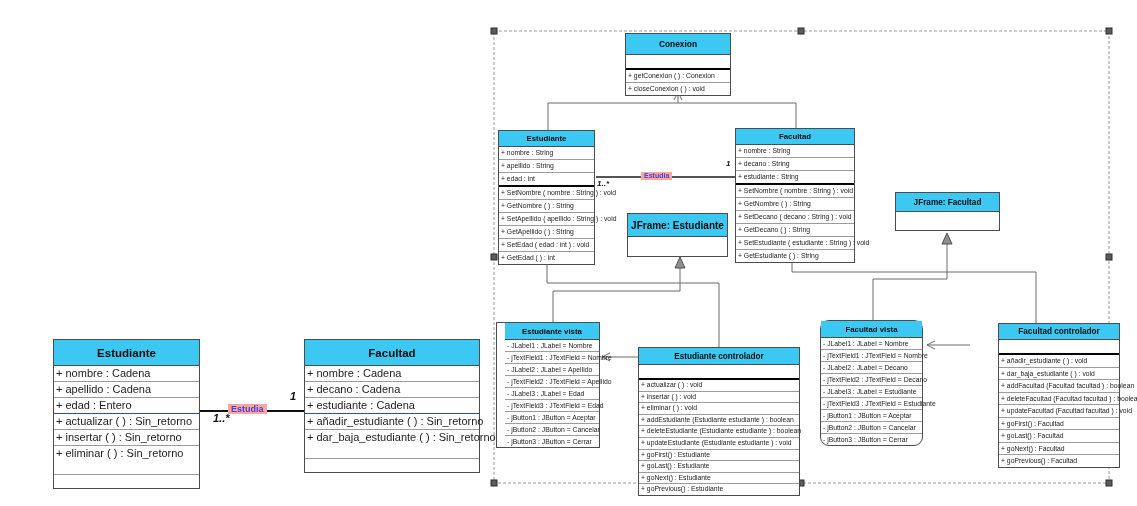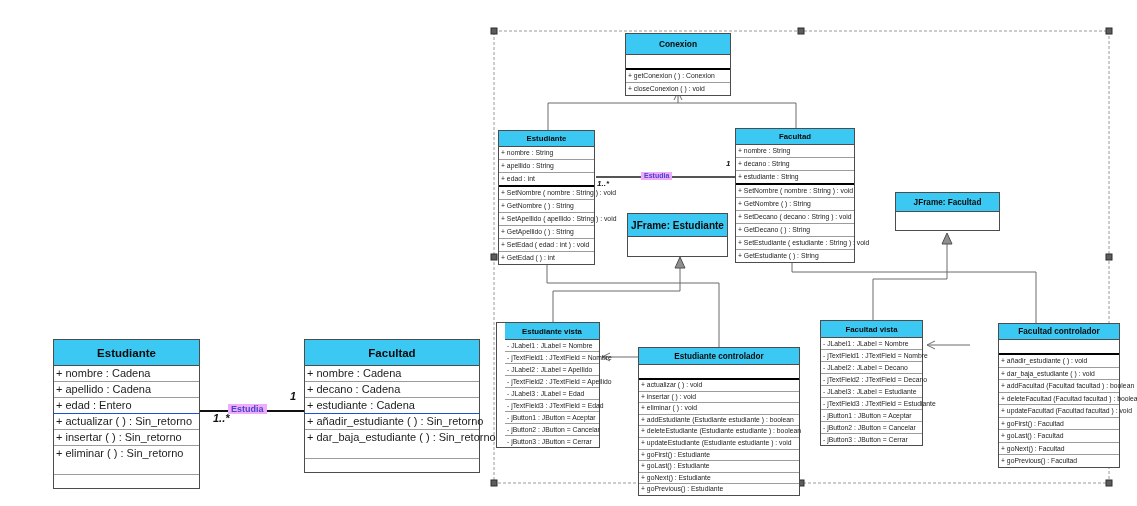--- a/index.html
+++ b/index.html
@@ -24,21 +24,21 @@
   .lg .row{height:15px;line-height:15px;font-size:11px;}
   .lg .sec.methods{border-top:1px solid #1d4ed8;}
   .lg .row.empty{height:13px;}
   .sm .title{height:15px;font-size:7.8px;}
   .sm .row{height:12px;line-height:12px;font-size:6.8px;}
   .rows11 .row{height:11px;line-height:11px;}
   .rows106 .row{height:10.6px;line-height:10.6px;}
   .rows115 .row{height:11.5px;line-height:11.5px;}
   .row.eattr{height:13px;}
   .jbody{background:#fff;}
-  .lbl{position:absolute;color:#4545c8;font-weight:bold;background:#f0abfc;padding:0 3px;
+  .lbl{position:absolute;color:#4545c8;font-weight:bold;background:#fca5a5;padding:0 3px;
        white-space:nowrap;}
   .lbl.big{font-size:9px;height:10px;line-height:10px;}
   .lbl.small{font-size:7px;height:8px;line-height:8px;}
   .mult{position:absolute;font-style:italic;font-weight:bold;color:#111;white-space:nowrap;}
   .mult.big{font-size:11px;}
   .mult.small{font-size:8px;}
 </style>
 </head>
 <body>
 
@@ -199,21 +199,21 @@
         <div class="row">+ addEstudiante (Estudiante estudiante ) : boolean</div>
         <div class="row">+ deleteEstudiante (Estudiante estudiante ) : boolean</div>
         <div class="row">+ updateEstudiante (Estudiante estudiante ) : void</div>
         <div class="row">+ goFirst() : Estudiante</div>
         <div class="row">+ goLast() : Estudiante</div>
         <div class="row">+ goNext() : Estudiante</div>
         <div class="row">+ goPrevious() : Estudiante</div>
       </div>
   </div>
 
-  <div class="uml sm rows11" style="left:820px;top:320px;width:103px;">
+  <div class="uml sm rows11" style="left:820px;top:320px;width:103px;border-radius:9px;">
     <div class="title" style="height:16px;">Facultad vista</div>
     <div class="sec attrs">
         <div class="row">- JLabel1 : JLabel = Nombre</div>
         <div class="row">- jTextField1 : JTextField = Nombre</div>
         <div class="row">- JLabel2 : JLabel = Decano</div>
         <div class="row">- jTextField2 : JTextField = Decano</div>
         <div class="row">- JLabel3 : JLabel = Estudiante</div>
         <div class="row">- jTextField3 : JTextField = Estudiante</div>
         <div class="row">- jButton1 : JButton = Aceptar</div>
         <div class="row">- jButton2 : JButton = Cancelar</div>

